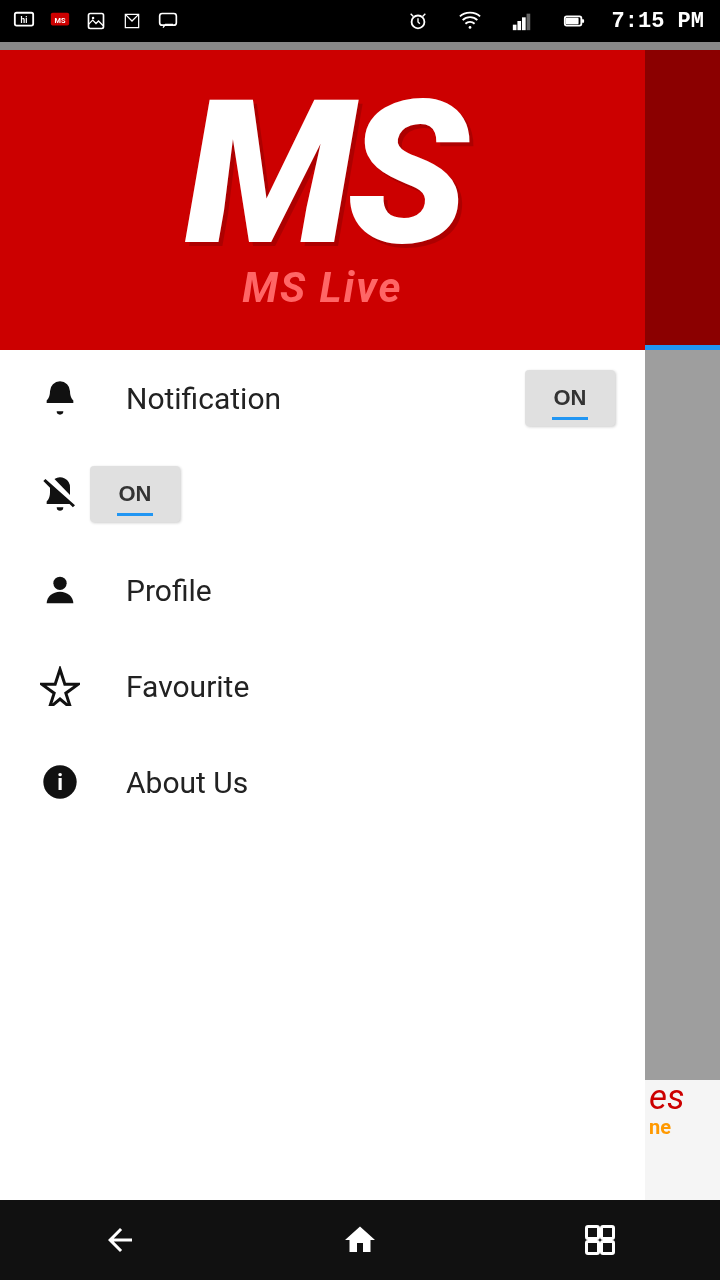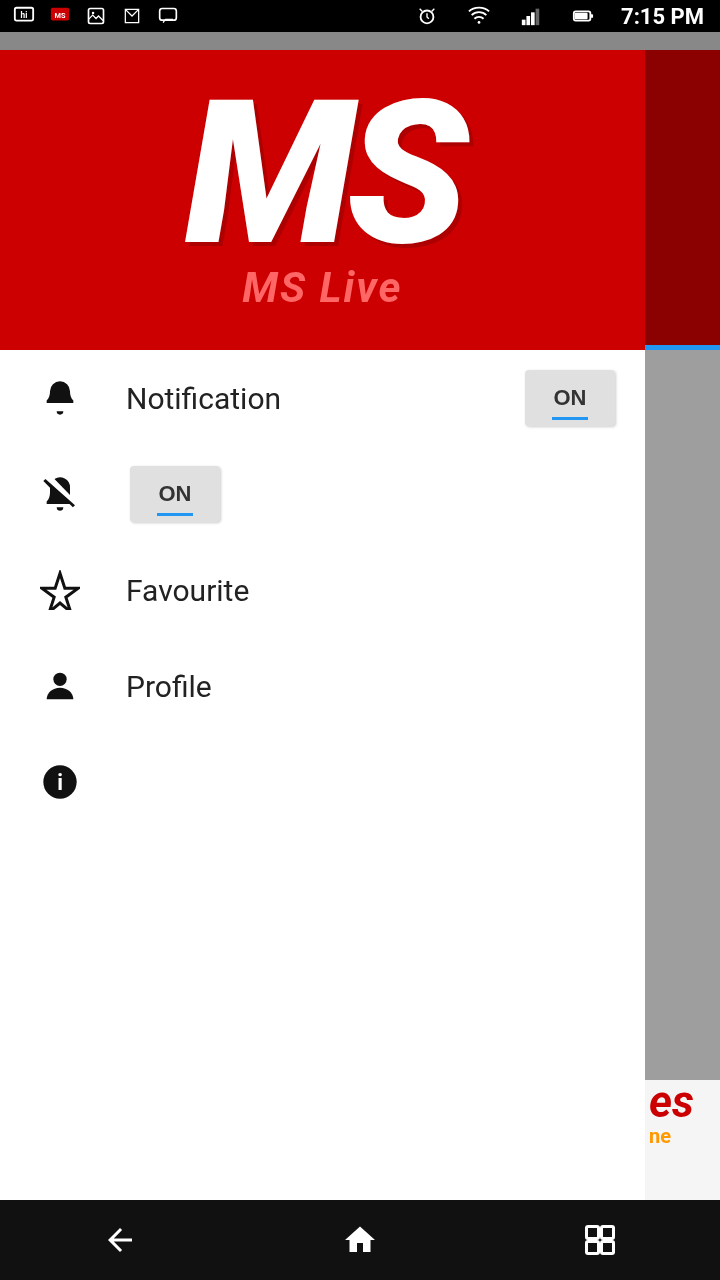--- a/index.html
+++ b/index.html
@@ -10,21 +10,21 @@
       height: 1280px;
       background: #888;
       font-family: 'Roboto', Arial, sans-serif;
       overflow: hidden;
       position: relative;
     }
 
     
     .status-bar {
       width: 720px;
-      height: 32px;
+      height: 42px;
       background: #000;
       display: flex;
       align-items: center;
       justify-content: flex-end;
       padding: 0 16px;
       position: absolute;
       top: 0; left: 0;
       z-index: 100;
     }
 
@@ -45,20 +45,21 @@
     }
 
     .status-icon svg {
       fill: white;
     }
 
     .status-bar-right {
       display: flex;
       align-items: center;
       gap: 24px;
+      font-family: Liberation Mono, monospace;
     }
 
     .status-time {
       color: white;
       font-size: 22px;
       font-weight: bold;
     }
 
     
     .drawer {
@@ -173,21 +174,20 @@
       font-weight: bold;
       color: #333;
       cursor: pointer;
       display: flex;
       flex-direction: column;
       align-items: center;
       justify-content: center;
       gap: 4px;
       box-shadow: 1px 1px 3px rgba(0,0,0,0.2);
       position: relative;
-      margin-left: 40px;
     }
 
     .toggle-underline {
       width: 36px;
       height: 3px;
       background: #2196F3;
       position: absolute;
       bottom: 6px;
     }
 
@@ -226,22 +226,22 @@
       bottom: 80px;
       right: 0;
       width: 75px;
       height: 120px;
       background: #f5f5f5;
       overflow: hidden;
       z-index: 6;
     }
 
     .bottom-peek-text1 {
-      font-size: 44px;
-      font-weight: 700;
+      font-size: 35px;
+      font-weight: 400;
       font-style: italic;
       color: #cc0000;
       line-height: 1;
       padding-left: 4px;
     }
 
     .bottom-peek-text2 {
       font-size: 20px;
       color: #ff9900;
       font-weight: bold;
@@ -364,43 +364,44 @@
       </div>
       <button class="toggle-btn">
         <span>ON</span>
         <div class="toggle-underline"></div>
       </button>
     </li>
 
     <li class="menu-item">
       <div class="menu-icon">
         <svg viewBox="0 0 24 24">
-            <path d="M12 2l2.9 8.9H23l-7.5 5.4 2.9 8.9L12 19.8l-6.4 5.4 2.9-8.9L1 10.9h8.1z" fill="none" stroke="#111" stroke-width="1.8"></path>
-          </svg>
-      </div>
-      <span class="menu-label">Favourite</span>
-    </li>
-
-    <li class="menu-item">
-      <div class="menu-icon">
-        <svg viewBox="0 0 24 24">
             <circle cx="12" cy="8" r="4"></circle>
             <path d="M4 20c0-4 3.6-7 8-7s8 3 8 7"></path>
           </svg>
       </div>
       <span class="menu-label">Profile</span>
+    </li>
+
+    <li class="menu-item">
+      <div class="menu-icon">
+        <svg viewBox="0 0 24 24">
+            <path d="M12 2l2.9 8.9H23l-7.5 5.4 2.9 8.9L12 19.8l-6.4 5.4 2.9-8.9L1 10.9h8.1z" fill="none" stroke="#111" stroke-width="1.8"></path>
+          </svg>
+      </div>
+      <span class="menu-label">Favourite</span>
     </li>
 
     <li class="menu-item">
       <div class="menu-icon">
         <svg viewBox="0 0 24 24">
             <circle cx="12" cy="12" r="10" fill="#111"></circle>
             <text x="12" y="17" text-anchor="middle" fill="white" font-size="13" font-weight="bold">i</text>
           </svg>
       </div>
+      <span class="menu-label">About Us</span>
     </li>
 
   </ul>
 </div>
 
 <div class="bottom-peek">
   <div class="bottom-peek-text1">es</div>
   <div class="bottom-peek-text2">ne</div>
 </div>
 

